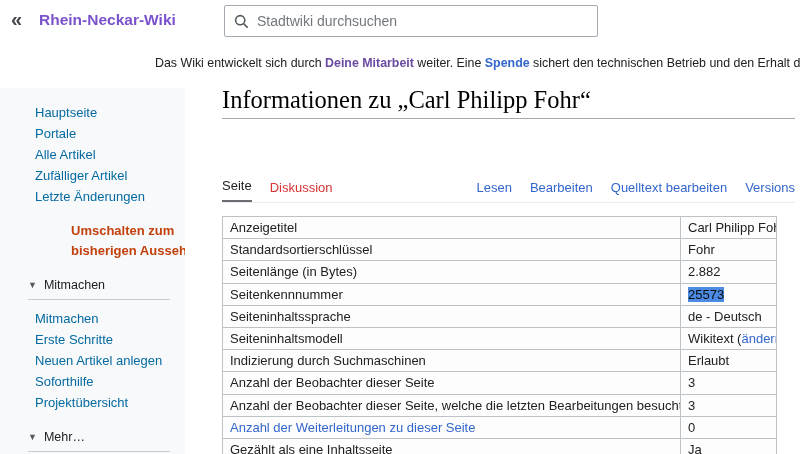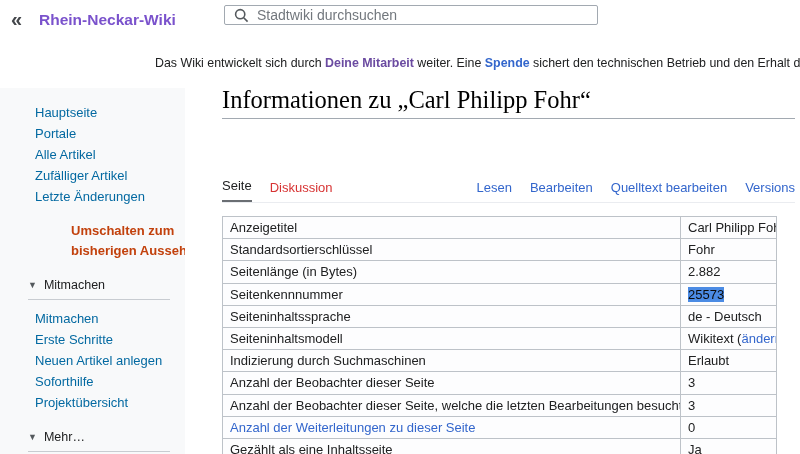--- a/index.html
+++ b/index.html
@@ -4,21 +4,21 @@
 <style>
   * { margin:0; padding:0; box-sizing:border-box; }
   html,body { background:#ffffff; }
   body { font-family:"Liberation Sans", sans-serif; color:#202122; }
   .page { position:relative; width:800px; height:454px; background:#fff; overflow:hidden; }
 
   
   .header { position:absolute; top:0; left:0; right:0; height:44px; background:#fff; }
   .chevron { position:absolute; left:11px; top:8px; font-size:20px; color:#44474b; font-weight:bold; cursor:pointer; }
   .wiki-title { position:absolute; left:39px; top:11px; font-size:15.5px; font-weight:bold; color:#7a52cc; cursor:pointer; }
-  .search-box { position:absolute; left:224px; top:5px; width:374px; height:20px; border:1px solid #a2a9b1; border-radius:2px; background:#fff; display:flex; align-items:center; padding:0 9px; gap:8px; }
+  .search-box { position:absolute; left:224px; top:5px; width:374px; height:32px; border:1px solid #a2a9b1; border-radius:2px; background:#fff; display:flex; align-items:center; padding:0 9px; gap:8px; }
   .search-box svg { flex:0 0 auto; }
   .search-input { border:none; outline:none; flex:1; font-size:14px; font-family:"Liberation Sans",sans-serif; color:#202122; background:transparent; }
   .search-input::placeholder { color:#72777d; opacity:1; }
 
   
   .banner { position:absolute; top:56px; left:155px; right:4px; font-size:12.4px; color:#202122; white-space:nowrap; }
   .banner a { text-decoration:none; font-weight:bold; cursor:pointer; }
   .banner .visited { color:#6b4ba1; }
   .banner .blue { color:#3366cc; }
 

